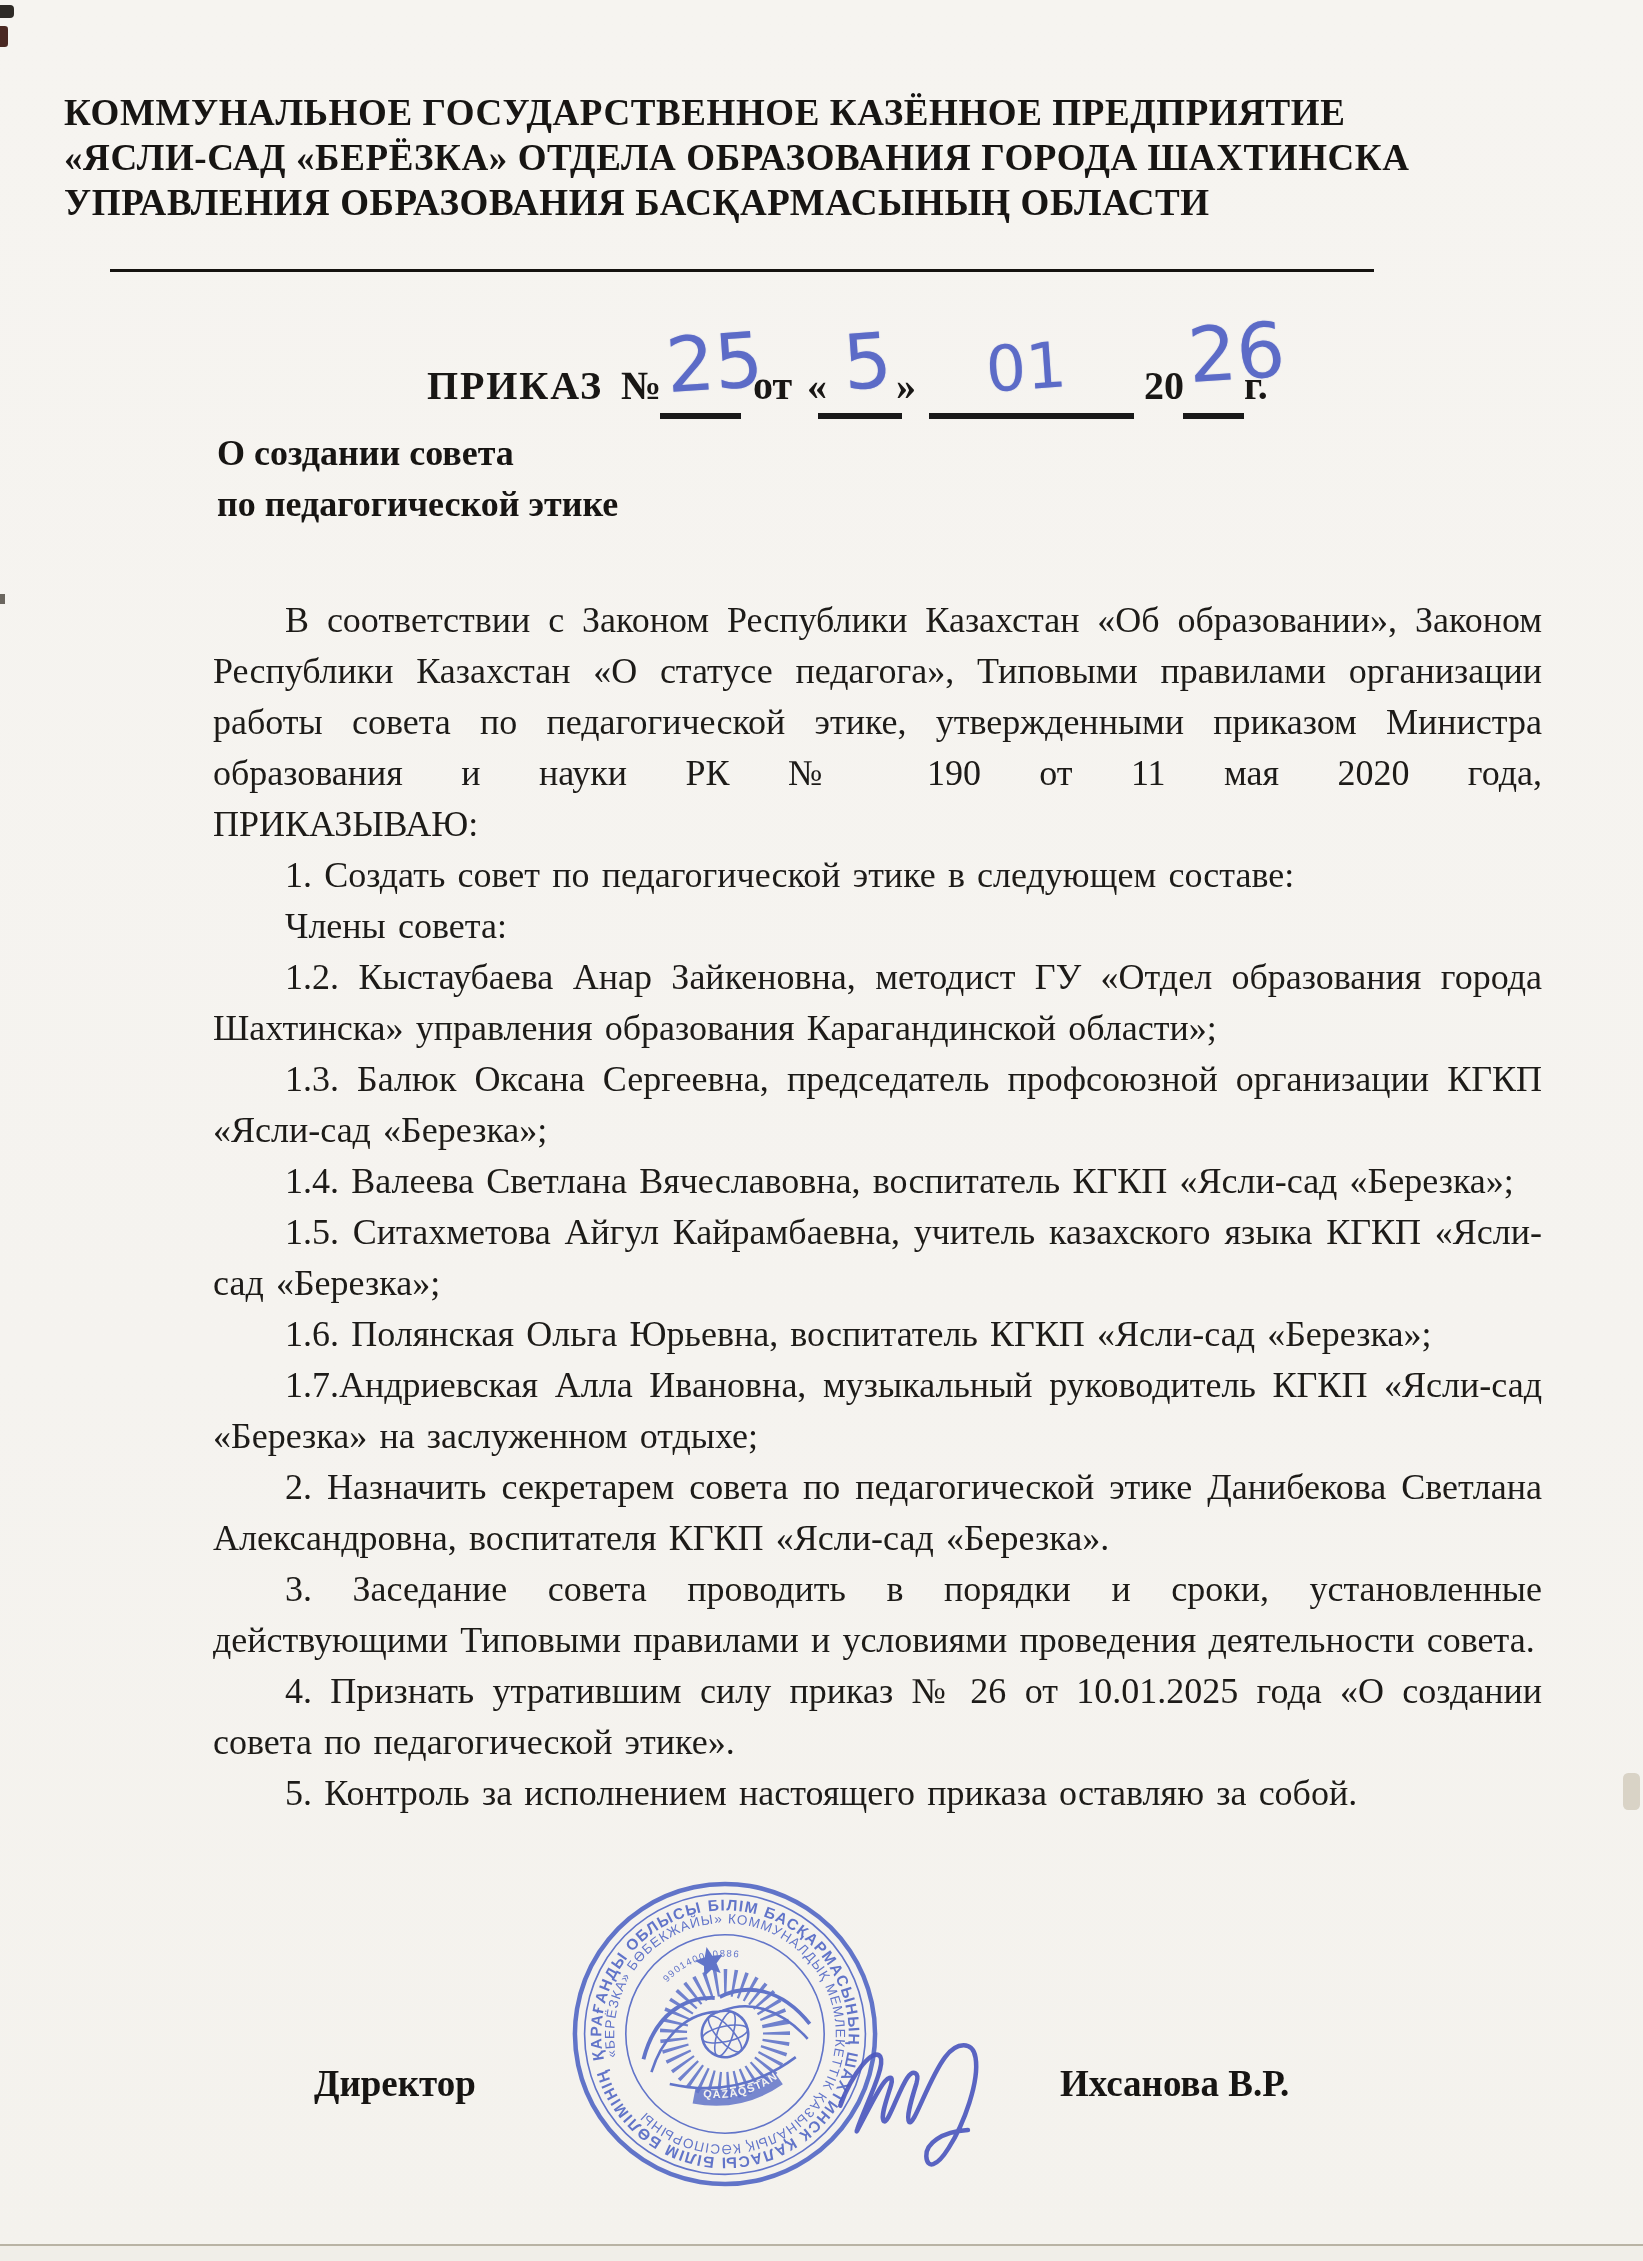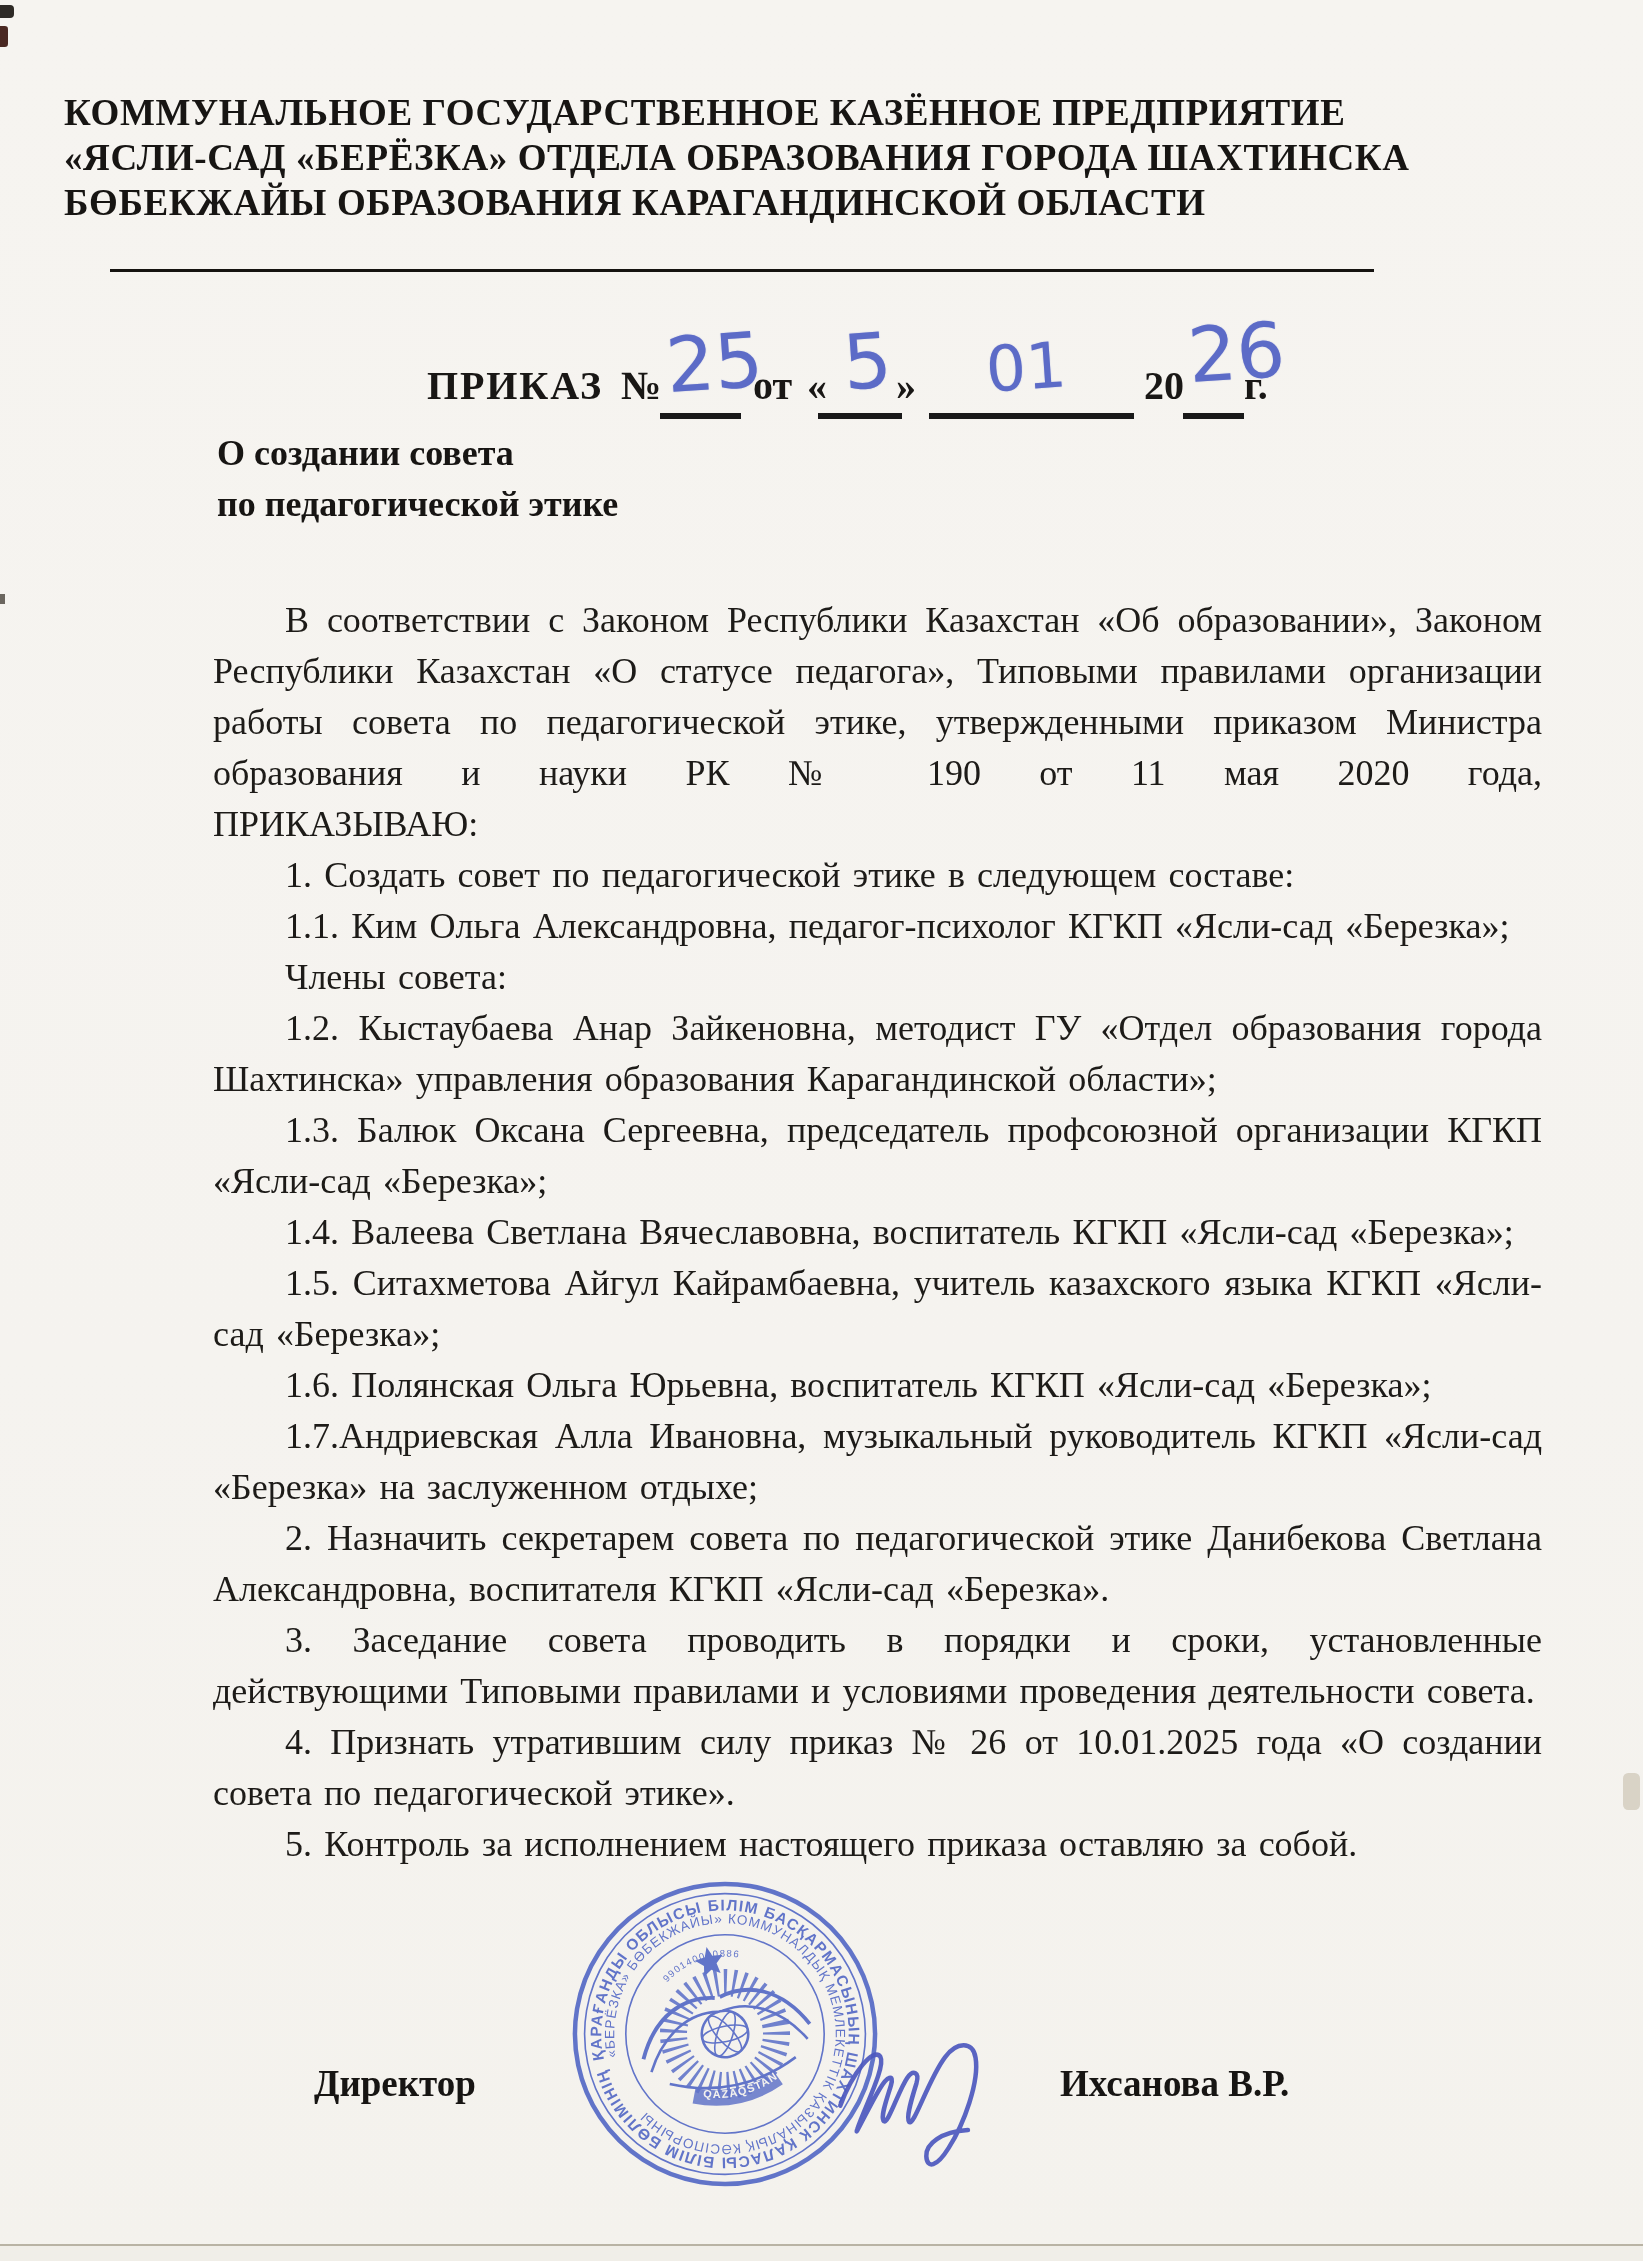--- a/index.html
+++ b/index.html
@@ -53,21 +53,21 @@
   .a4{left:1623px;top:1773px;width:17px;height:37px;background:#d9d3c6;border-radius:5.2px;}
 </style>
 </head>
 <body>
 
 <div class="page">
 
   <div class="header">
     <div>КОММУНАЛЬНОЕ ГОСУДАРСТВЕННОЕ КАЗЁННОЕ ПРЕДПРИЯТИЕ</div>
     <div>«ЯСЛИ-САД «БЕРЁЗКА» ОТДЕЛА ОБРАЗОВАНИЯ ГОРОДА ШАХТИНСКА</div>
-    <div>БӨБЕКЖАЙЫ ОБРАЗОВАНИЯ КАРАГАНДИНСКОЙ ОБЛАСТИ</div>
+    <div>УПРАВЛЕНИЯ ОБРАЗОВАНИЯ БАСҚАРМАСЫНЫҢ ОБЛАСТИ</div>
   </div>
   <div class="rule"></div>
 
   <div class="order-line">
     <span class="ol-print" style="left:427px;top:362px;letter-spacing:1.9px;">ПРИКАЗ</span>
     <span class="ol-print" style="left:621px;top:362px;">№</span>
     <span class="ol-print" style="left:753px;top:362px;">от</span>
     <span class="ol-print" style="left:807px;top:362px;">«</span>
     <span class="ol-print" style="left:896px;top:362px;">»</span>
     <span class="ol-print" style="left:1144px;top:362px;">20</span>
@@ -86,21 +86,20 @@
 
   <div class="subject">
     <div>О создании совета</div>
     <div>по педагогической этике</div>
   </div>
 
   <div class="bodytext">
     <p class="intro">В соответствии с Законом Республики Казахстан «Об образовании», Законом Республики Казахстан «О статусе педагога», Типовыми правилами организации работы совета по педагогической этике, утвержденными приказом Министра образования и науки РК № 190 от 11 мая 2020 года,</p>
     <p class="resolve">ПРИКАЗЫВАЮ:</p>
     <p>1. Создать совет по педагогической этике в следующем составе:</p>
-    <p>1.1. Ким Ольга Александровна, педагог-психолог КГКП «Ясли-сад «Березка»;</p>
     <p>Члены совета:</p>
     <p>1.2. Кыстаубаева Анар Зайкеновна, методист ГУ «Отдел образования города Шахтинска» управления образования Карагандинской области»;</p>
     <p>1.3. Балюк Оксана Сергеевна, председатель профсоюзной организации КГКП «Ясли-сад «Березка»;</p>
     <p>1.4. Валеева Светлана Вячеславовна, воспитатель КГКП «Ясли-сад «Березка»;</p>
     <p>1.5. Ситахметова Айгул Кайрамбаевна, учитель казахского языка КГКП «Ясли-сад «Березка»;</p>
     <p>1.6. Полянская Ольга Юрьевна, воспитатель КГКП «Ясли-сад «Березка»;</p>
     <p>1.7.Андриевская Алла Ивановна, музыкальный руководитель КГКП «Ясли-сад «Березка» на заслуженном отдыхе;</p>
     <p>2. Назначить секретарем совета по педагогической этике Данибекова Светлана Александровна, воспитателя КГКП «Ясли-сад «Березка».</p>
     <p>3. Заседание совета проводить в порядки и сроки, установленные действующими Типовыми правилами и условиями проведения деятельности совета.</p>
     <p>4. Признать утратившим силу приказ № 26 от 10.01.2025 года «О создании совета по педагогической этике».</p>

